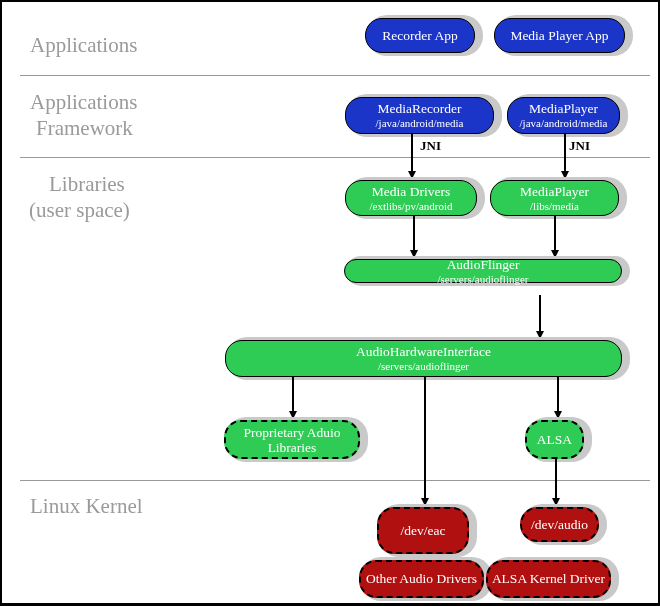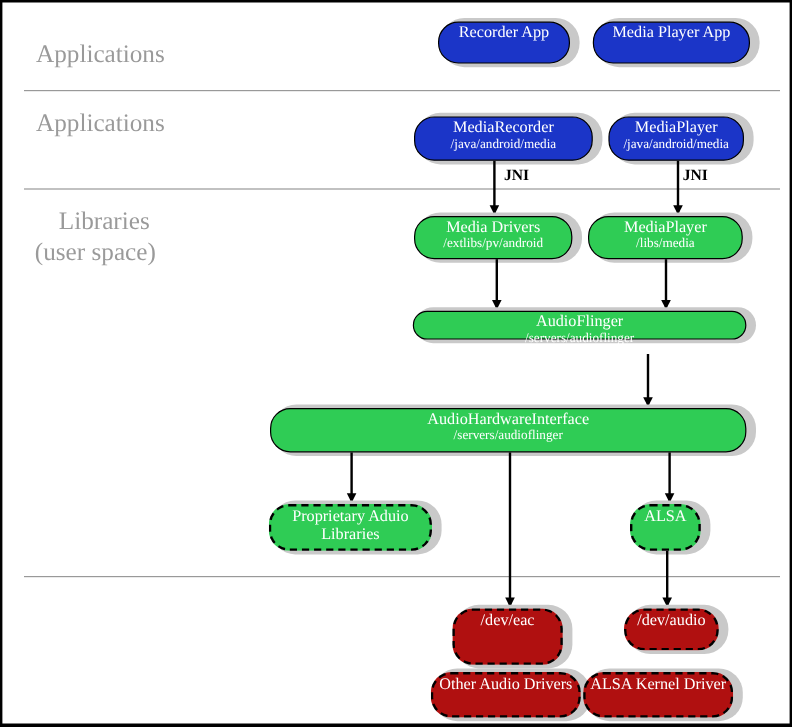--- a/index.html
+++ b/index.html
@@ -22,21 +22,21 @@
   }
   .divider{
     position:absolute;
     left:18px;width:630px;height:1px;
     background:#999999;
   }
   .node{
     position:absolute;
     box-sizing:border-box;
     display:flex;flex-direction:column;
-    align-items:center;justify-content:flex-start;
+    align-items:center;justify-content:center;
     color:#ffffff;text-align:center;
     border:1.5px solid #000;
     border-radius:17px;
     box-shadow:5px 0 0 3px #c9c9c9;
   }
   .node.dashed{border:2px dashed #000;}
   .node.blue{background:#1b35c8;}
   .node.green{background:#2fcc55;}
   .node.red{background:#b01010;}
   .node .t{font-size:13.5px;line-height:16px;}
@@ -63,24 +63,26 @@
 
 <div id="canvas">
 
   <div class="divider" style="top:73px"></div>
   <div class="divider" style="top:155px"></div>
   <div class="divider" style="top:478px"></div>
 
   <div class="section-label" style="left:28px;top:31px">Applications</div>
 
   <div class="section-label" style="left:28px;top:88px">Applications</div>
+  <div class="section-label" style="left:34px;top:114px">Framework</div>
 
   <div class="section-label" style="left:47px;top:170px">Libraries</div>
   <div class="section-label" style="left:27px;top:196px">(user space)</div>
 
+  <div class="section-label" style="left:28px;top:492px">Linux Kernel</div>
 
   <div class="node blue" style="left:363px;top:16px;width:110px;height:35px">
     <div class="t">Recorder App</div>
   </div>
   <div class="node blue" style="left:492px;top:16px;width:131px;height:35px">
     <div class="t">Media Player App</div>
   </div>
 
   <div class="node blue" style="left:343px;top:95px;width:149px;height:37px">
     <div class="t">MediaRecorder</div>

